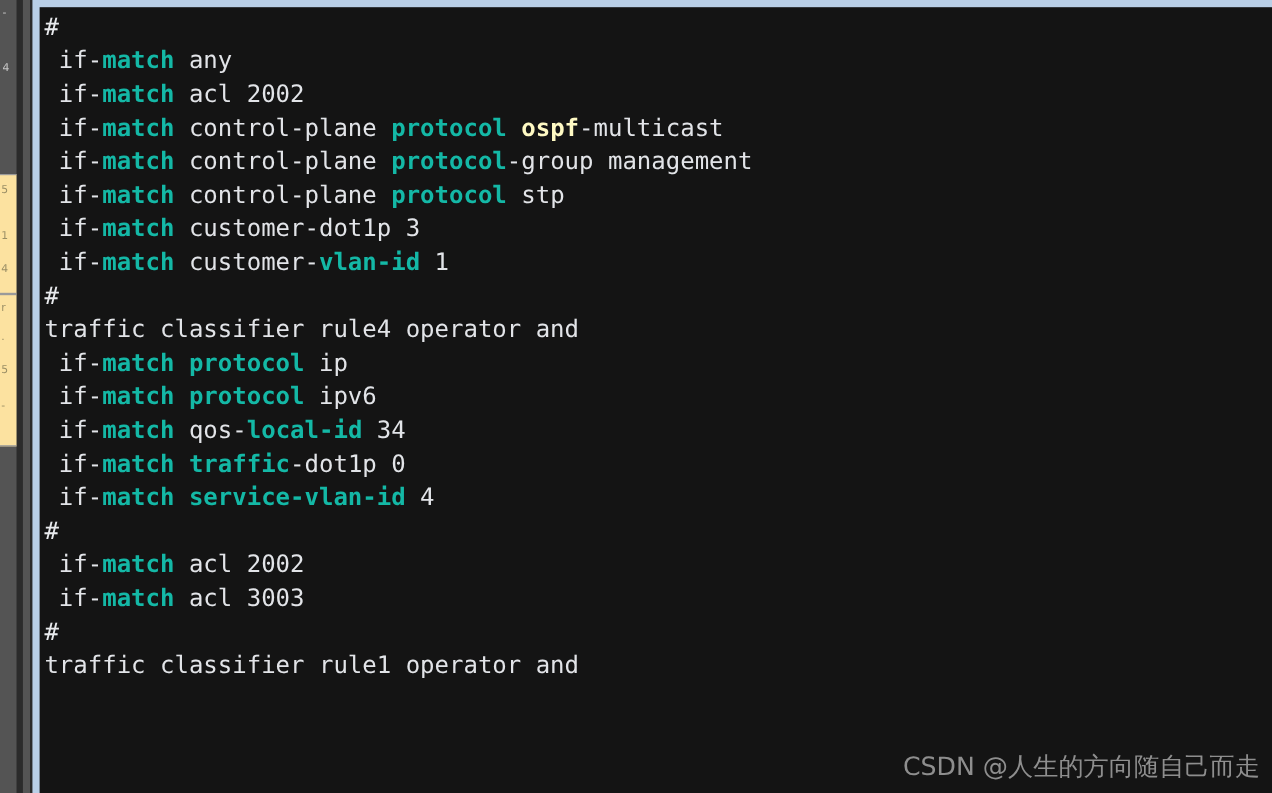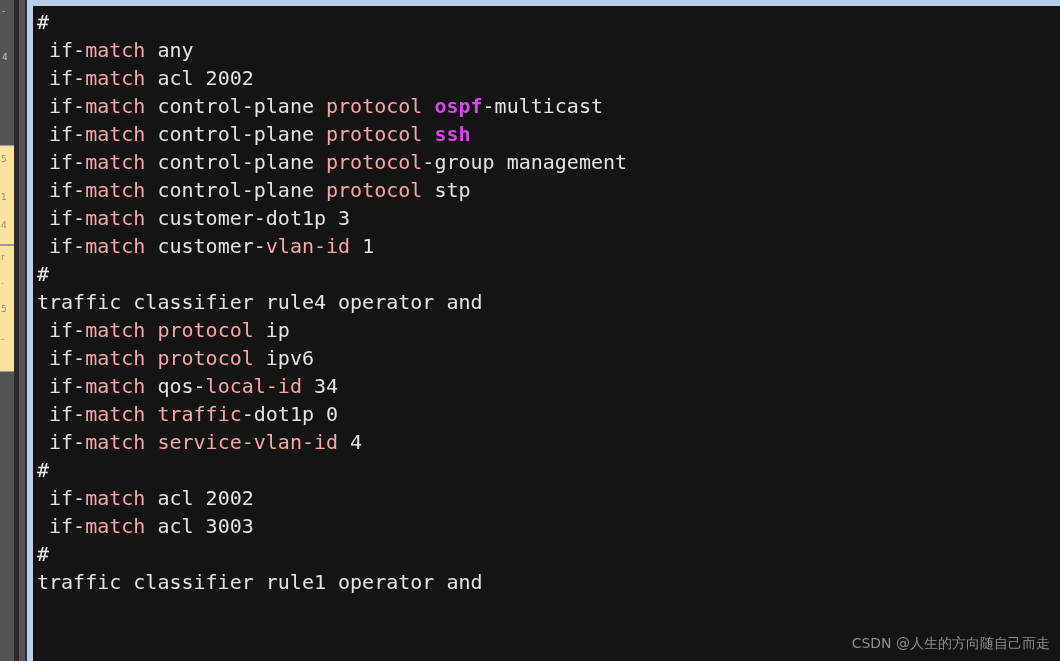--- a/index.html
+++ b/index.html
@@ -102,31 +102,31 @@
 
   .line {
     font-family: "DejaVu Sans Mono", monospace;
     font-size: 20px;
     line-height: 28px;
     color: #e2e4e8;
     white-space: pre;
     padding-left: 4px;
     letter-spacing: 0px;
   }
-  .kw   { color: #fca5a5; font-weight: normal; }
-  .proto{ color: #d946ef; font-weight: bold; }
+  .kw   { color: #14b8a6; font-weight: bold; }
+  .proto{ color: #fef9c3; font-weight: bold; }
   .hash { color: #e8eaed; }
 
   
   #watermark {
     position: absolute;
     right: 10px;
     bottom: 8px;
     color: #8e8e8e;
-    font-size: 14px;
+    font-size: 21px;
     font-family: "DejaVu Sans", sans-serif;
     white-space: nowrap;
     pointer-events: none;
   }
 </style>
 </head>
 <body>
 
 <div id="screen">
 
@@ -152,21 +152,20 @@
   <div id="strip-gap2"></div>
   <div id="strip-gap3"></div>
 
   <div id="term-frame"></div>
 
   <div id="console">
       <div class="line"><span class="hash">#</span></div>
       <div class="line"><span> if-</span><span class="kw">match</span><span> any</span></div>
       <div class="line"><span> if-</span><span class="kw">match</span><span> acl 2002</span></div>
       <div class="line"><span> if-</span><span class="kw">match</span><span> control-plane </span><span class="kw">protocol</span><span> </span><span class="proto">ospf</span><span>-multicast</span></div>
-      <div class="line"><span> if-</span><span class="kw">match</span><span> control-plane </span><span class="kw">protocol</span><span> </span><span class="proto">ssh</span></div>
       <div class="line"><span> if-</span><span class="kw">match</span><span> control-plane </span><span class="kw">protocol</span><span>-group management</span></div>
       <div class="line"><span> if-</span><span class="kw">match</span><span> control-plane </span><span class="kw">protocol</span><span> stp</span></div>
       <div class="line"><span> if-</span><span class="kw">match</span><span> customer-dot1p 3</span></div>
       <div class="line"><span> if-</span><span class="kw">match</span><span> customer-</span><span class="kw">vlan-id</span><span> 1</span></div>
       <div class="line"><span class="hash">#</span></div>
       <div class="line"><span>traffic classifier rule4 operator and</span></div>
       <div class="line"><span> if-</span><span class="kw">match</span><span> </span><span class="kw">protocol</span><span> ip</span></div>
       <div class="line"><span> if-</span><span class="kw">match</span><span> </span><span class="kw">protocol</span><span> ipv6</span></div>
       <div class="line"><span> if-</span><span class="kw">match</span><span> qos-</span><span class="kw">local-id</span><span> 34</span></div>
       <div class="line"><span> if-</span><span class="kw">match</span><span> </span><span class="kw">traffic</span><span>-dot1p 0</span></div>

